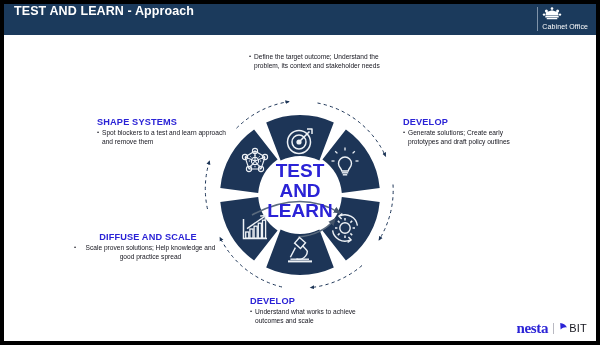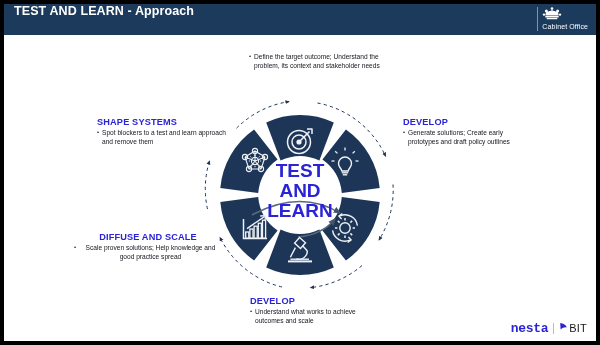--- a/index.html
+++ b/index.html
@@ -86,24 +86,24 @@
   #co-shape    { left: 73px;  top: 82px;  width: 138px; margin-left: 20px; }
 
   
   #footer-logos {
     position: absolute;
     right: 9px; bottom: 6px;
     display: flex; align-items: center; height: 14px;
   }
   #nesta-mark {
     color: #2b23d6;
-    font-size: 13px;
+    font-size: 15px;
     font-weight: bold;
     letter-spacing: -0.3px;
-    font-family: Liberation Mono, monospace;
+    font-family: Liberation Serif, serif;
   }
   #logo-rule { width: 1px; height: 11px; background: #b9b9c2; margin: 0 5px; }
   #bit-mark {
     display: flex; align-items: center;
     color: #16161f; font-size: 11px; letter-spacing: 0.2px;
   }
   #bit-mark .bit-text { margin-left: 1px; }
 </style>
 </head>
 <body>

